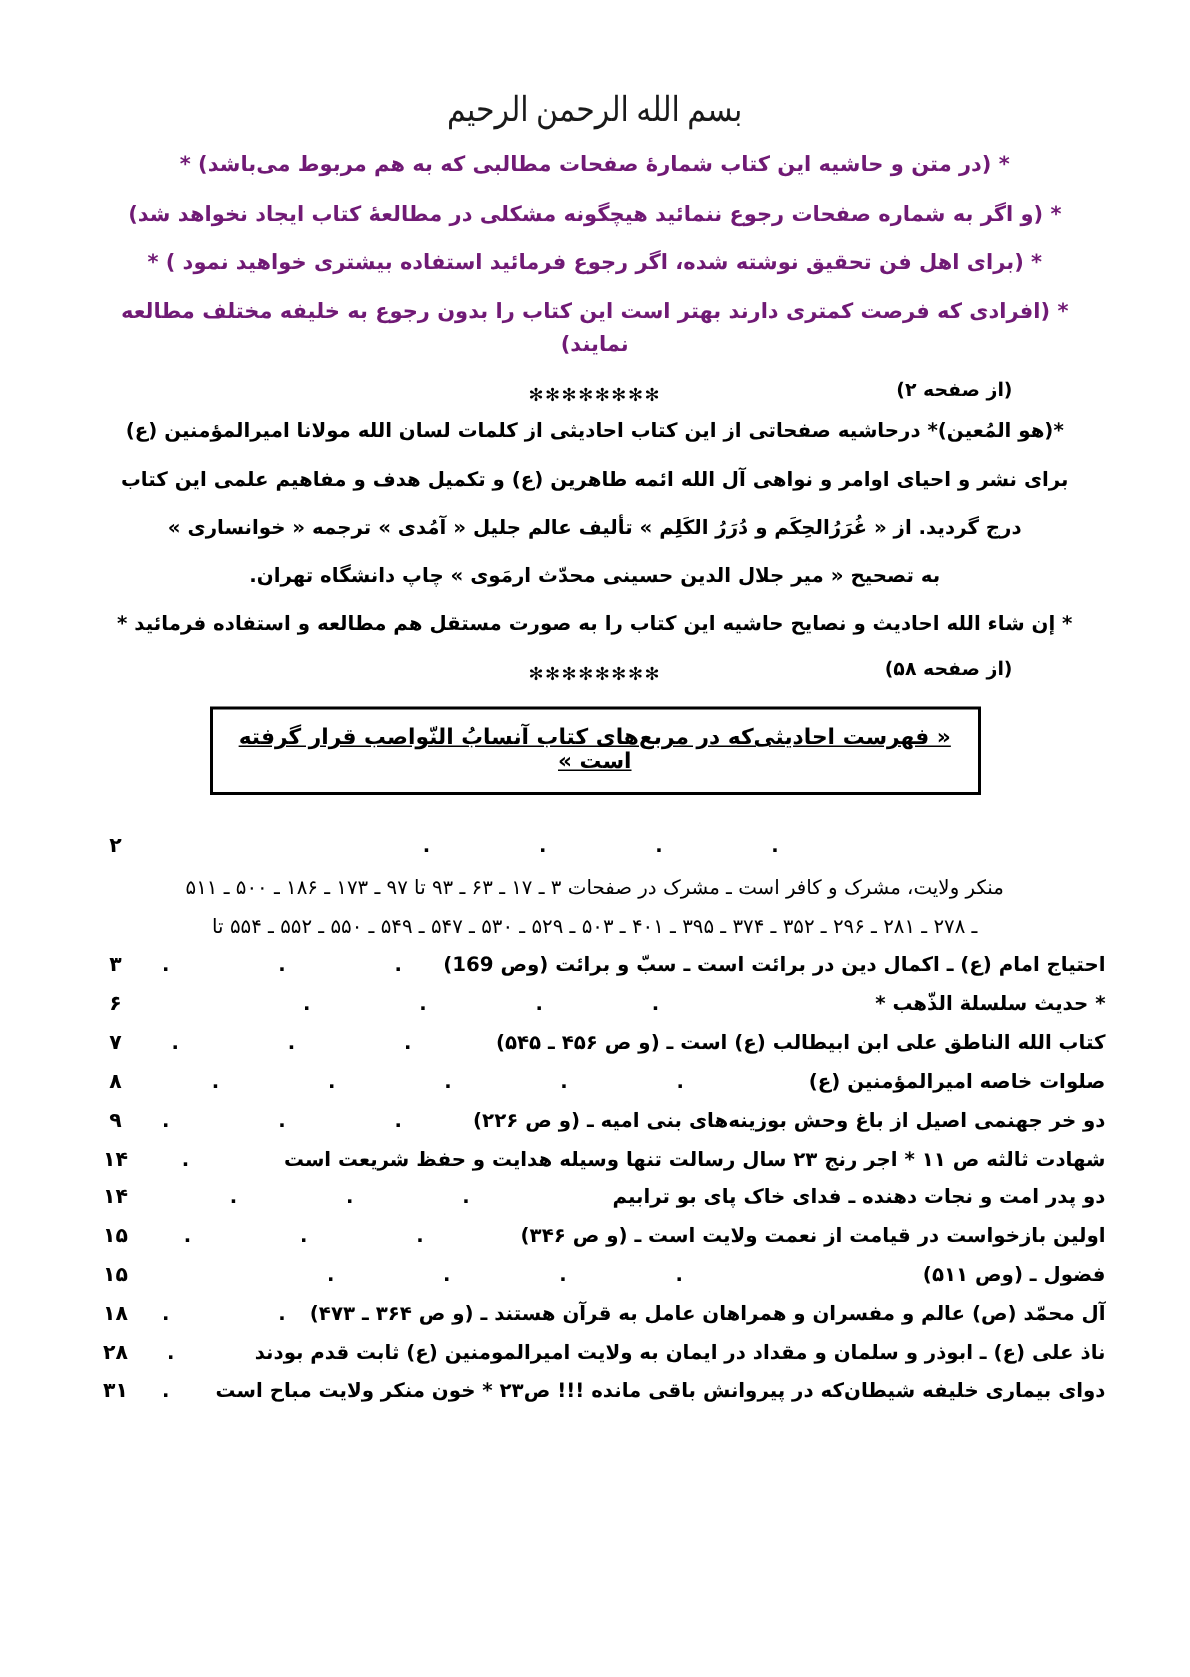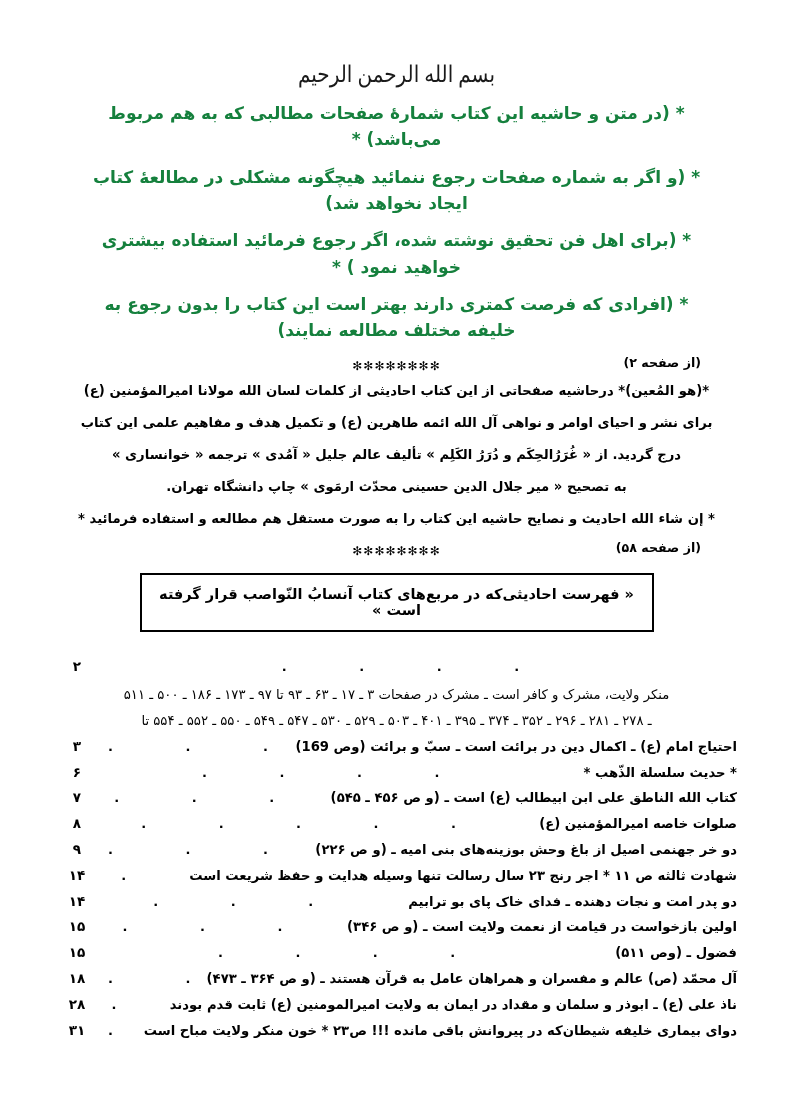--- a/index.html
+++ b/index.html
@@ -32,38 +32,38 @@
     transform: scaleY(1.15);
     font-size: 20px;
   }
   .intro {
     margin-top: 16px;
     padding: 0 78px;
   }
   .intro p {
     margin: 0 0 11px 0;
     text-align: center;
-    font-size: 17px;
+    font-size: 14px;
     font-weight: bold;
     line-height: 1.55;
-    color: #15803d;
+    color: #701a75;
   }
   .sep-block {
     text-align: center;
     margin: 2px 0 6px 0;
     position: relative;
   }
   .sep-stars {
     font-size: 12px;
     font-weight: bold;
     letter-spacing: 1px;
   }
   .sep-note {
     position: absolute;
-    right: 92px;
+    right: 118px;
     top: 0;
     font-size: 12.6px;
     font-weight: bold;
   }
   .body-block {
     margin-top: 4px;
     padding: 0 70px;
   }
   .body-block p {
     margin: 0 0 11px 0;
@@ -73,20 +73,21 @@
     line-height: 1.6;
   }
   .boxed {
     margin: 14px auto 0 auto;
     width: 498px;
     border: 2px solid #000;
     text-align: center;
     padding: 11px 6px 12px 6px;
     font-size: 14.5px;
     font-weight: bold;
+    text-decoration: underline;
   }
   .toc {
     margin-top: 22px;
     padding: 0 56px 0 56px;
   }
   .toc-row {
     display: flex;
     align-items: baseline;
     font-size: 13.2px;
     font-weight: bold;

